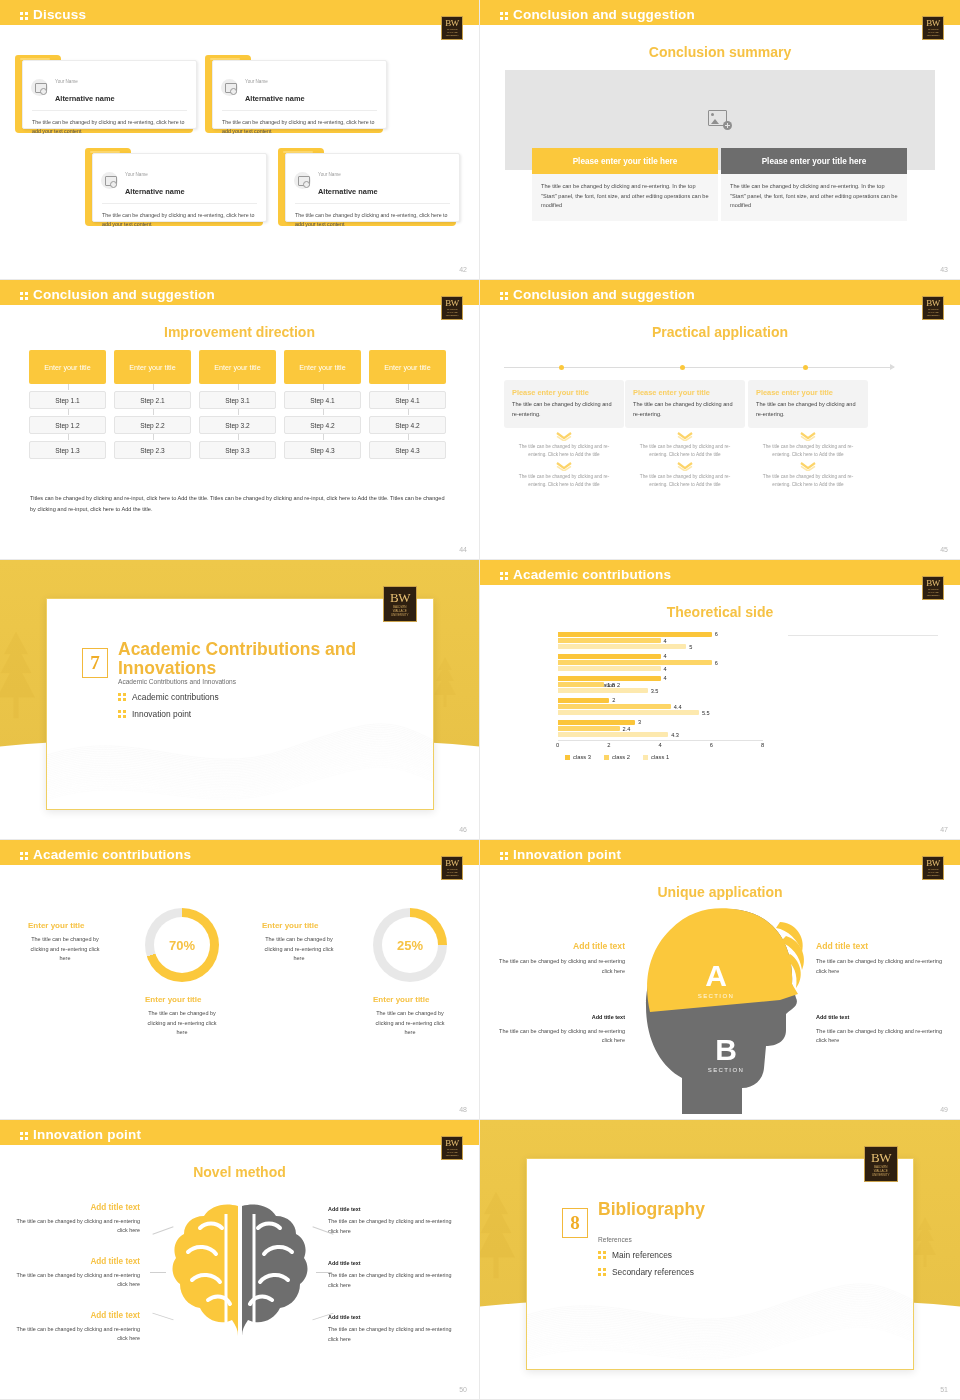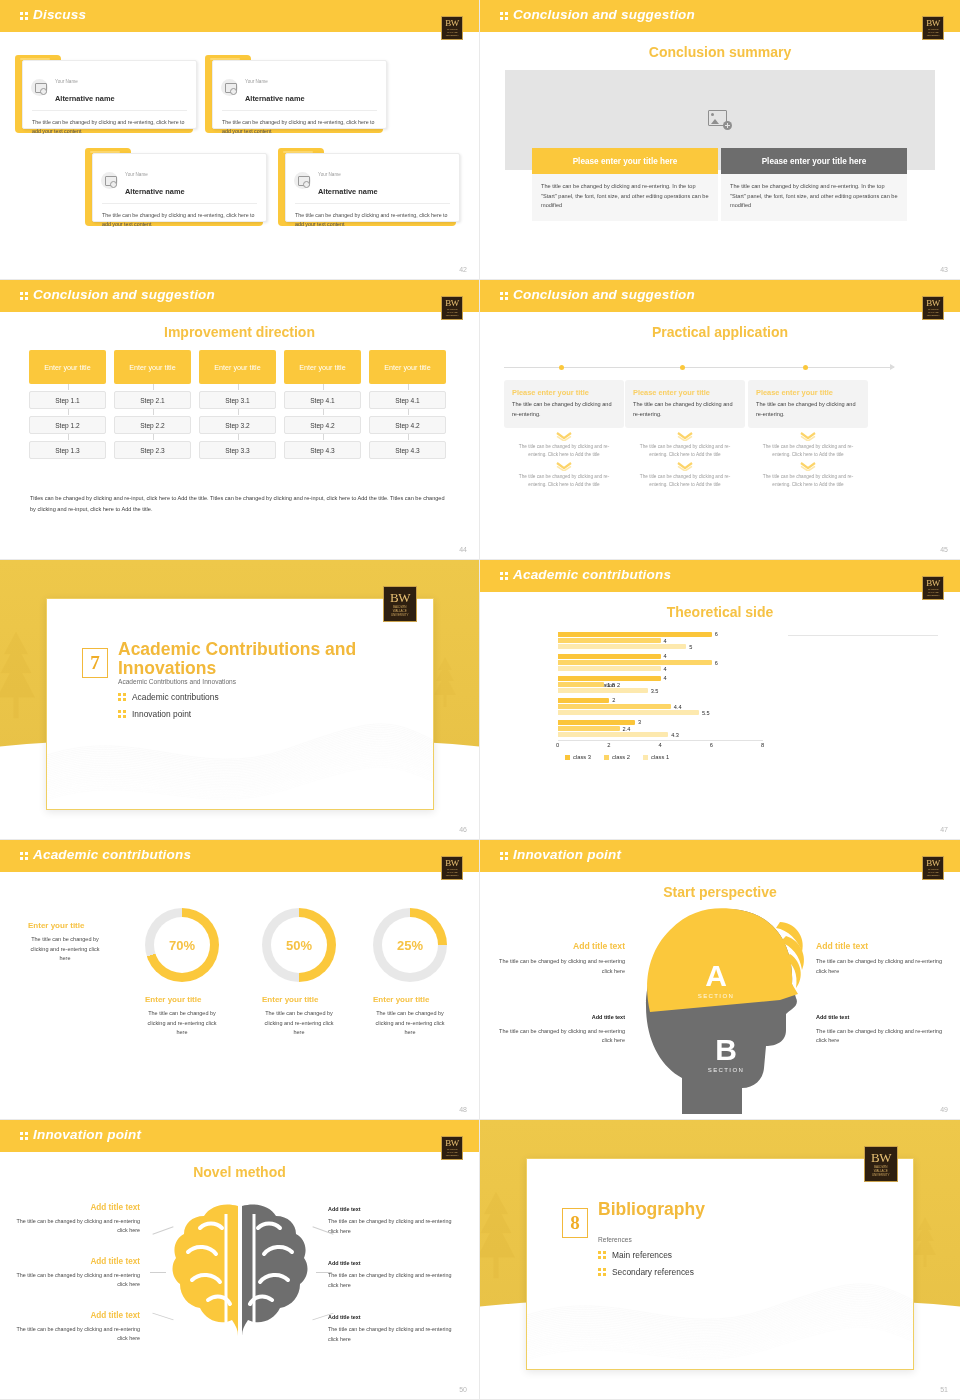--- a/index.html
+++ b/index.html
@@ -20,23 +20,22 @@
     width: 480px; height: 280px;
     background: #ffffff;
     overflow: hidden;
     border-right: 1px solid #e9e9e9;
     border-bottom: 1px solid #e9e9e9;
   }
   .slide.edge-r { border-right: none; }
 
   
   .hdr {
-    position: absolute; left: 0; top: 0; right: 0; height: 32px;
+    position: absolute; left: 0; top: 0; right: 0; height: 25px;
     background: #fbc83c;
-    font-style: italic;
   }
   .hdr-t {
     position: absolute; left: 20px; top: 7px;
     font-size: 13.5px; font-weight: bold; color: #ffffff;
     letter-spacing: .2px; white-space: nowrap;
   }
   .dd { display:inline-block; width:9px; margin-right:4px; position:relative; }
   .dd i { position:absolute; width:2.5px; height:2.5px; background:#fff; display:block; }
   .dd i:nth-child(1){ left:0; top:-7px; }
   .dd i:nth-child(2){ left:0; top:-2px; }
@@ -606,43 +605,40 @@
         <div class="dd2" style="text-align:center">The title can be changed by clicking and re-entering click here</div>
       </div>
       <div class="dn" style="left:145px;top:68px;text-align:center">
         <div class="ring" style="background:conic-gradient(#fbc83c 0deg 252deg, #e8e8e8 252deg 360deg)">
           <div class="hole">70%</div>
         </div>
         <div class="dt" style="text-align:left">Enter your title</div>
         <div class="dd2" style="text-align:center">The title can be changed by clicking and re-entering click here</div>
       </div>
       <div class="dn" style="left:262px;top:68px;text-align:center">
-        <div class="ring" style="background:conic-gradient(#fbc83c 0deg 180deg, #e8e8e8 180deg 360deg)">
-          <div class="hole">50%</div>
-        </div>
         <div class="dt" style="text-align:left">Enter your title</div>
         <div class="dd2" style="text-align:center">The title can be changed by clicking and re-entering click here</div>
       </div>
       <div class="dn" style="left:373px;top:68px;text-align:center">
         <div class="ring" style="background:conic-gradient(#fbc83c 0deg 90deg, #e8e8e8 90deg 360deg)">
           <div class="hole">25%</div>
         </div>
         <div class="dt" style="text-align:left">Enter your title</div>
         <div class="dd2" style="text-align:center">The title can be changed by clicking and re-entering click here</div>
       </div>
     </div>
     <div class="slide edge-r">
       <div class="hdr">
         <div class="hdr-t"><span class="dd "><i></i><i></i><i></i><i></i></span>Innovation point</div>
       </div>
       <div class="logo">
         <div class="bw">BW</div>
         <div class="sub">BALDWIN<br>WALLACE<br>UNIVERSITY</div>
       </div>
-      <div class="sub-title">Start perspective</div>
+      <div class="sub-title">Unique application</div>
       <div class="pno">49</div>
       <div class="head-wrap"><svg viewBox="0 0 180 218" width="180" height="218">
           <path d="M110 8 C148 14 164 48 162 82 L166 96 C170 104 160 108 156 112 L156 128 C156 140 146 144 136 144 L134 166 C133 178 124 186 112 186 L112 212 L52 212 L52 176 C30 164 16 138 16 104 C16 52 56 2 110 8 Z" fill="#6e6e6e"></path>
           <path d="M110 8 C148 14 164 48 162 82 L168 92 L150 98 L20 110 C14 84 16 52 40 28 C62 6 86 4 110 8 Z" fill="#fbc83c"></path>
           <path d="M150 20 C164 20 176 34 172 50 C168 38 158 28 146 26 Z" fill="#fbc83c"></path>
           <path d="M156 34 C170 38 178 54 172 68 C170 54 162 44 150 40 Z" fill="#fbc83c"></path>
           <path d="M160 52 C172 60 174 76 166 86 C168 72 164 62 154 56 Z" fill="#fbc83c"></path>
           <text x="86" y="84" font-family="Liberation Sans, sans-serif" font-size="30" font-weight="bold" fill="#ffffff" text-anchor="middle">A</text>
           <text x="86" y="96" font-family="Liberation Sans, sans-serif" font-size="6" letter-spacing="1.4" fill="#ffffff" text-anchor="middle" opacity=".9">SECTION</text>
           <text x="96" y="158" font-family="Liberation Sans, sans-serif" font-size="30" font-weight="bold" fill="#ffffff" text-anchor="middle">B</text>

